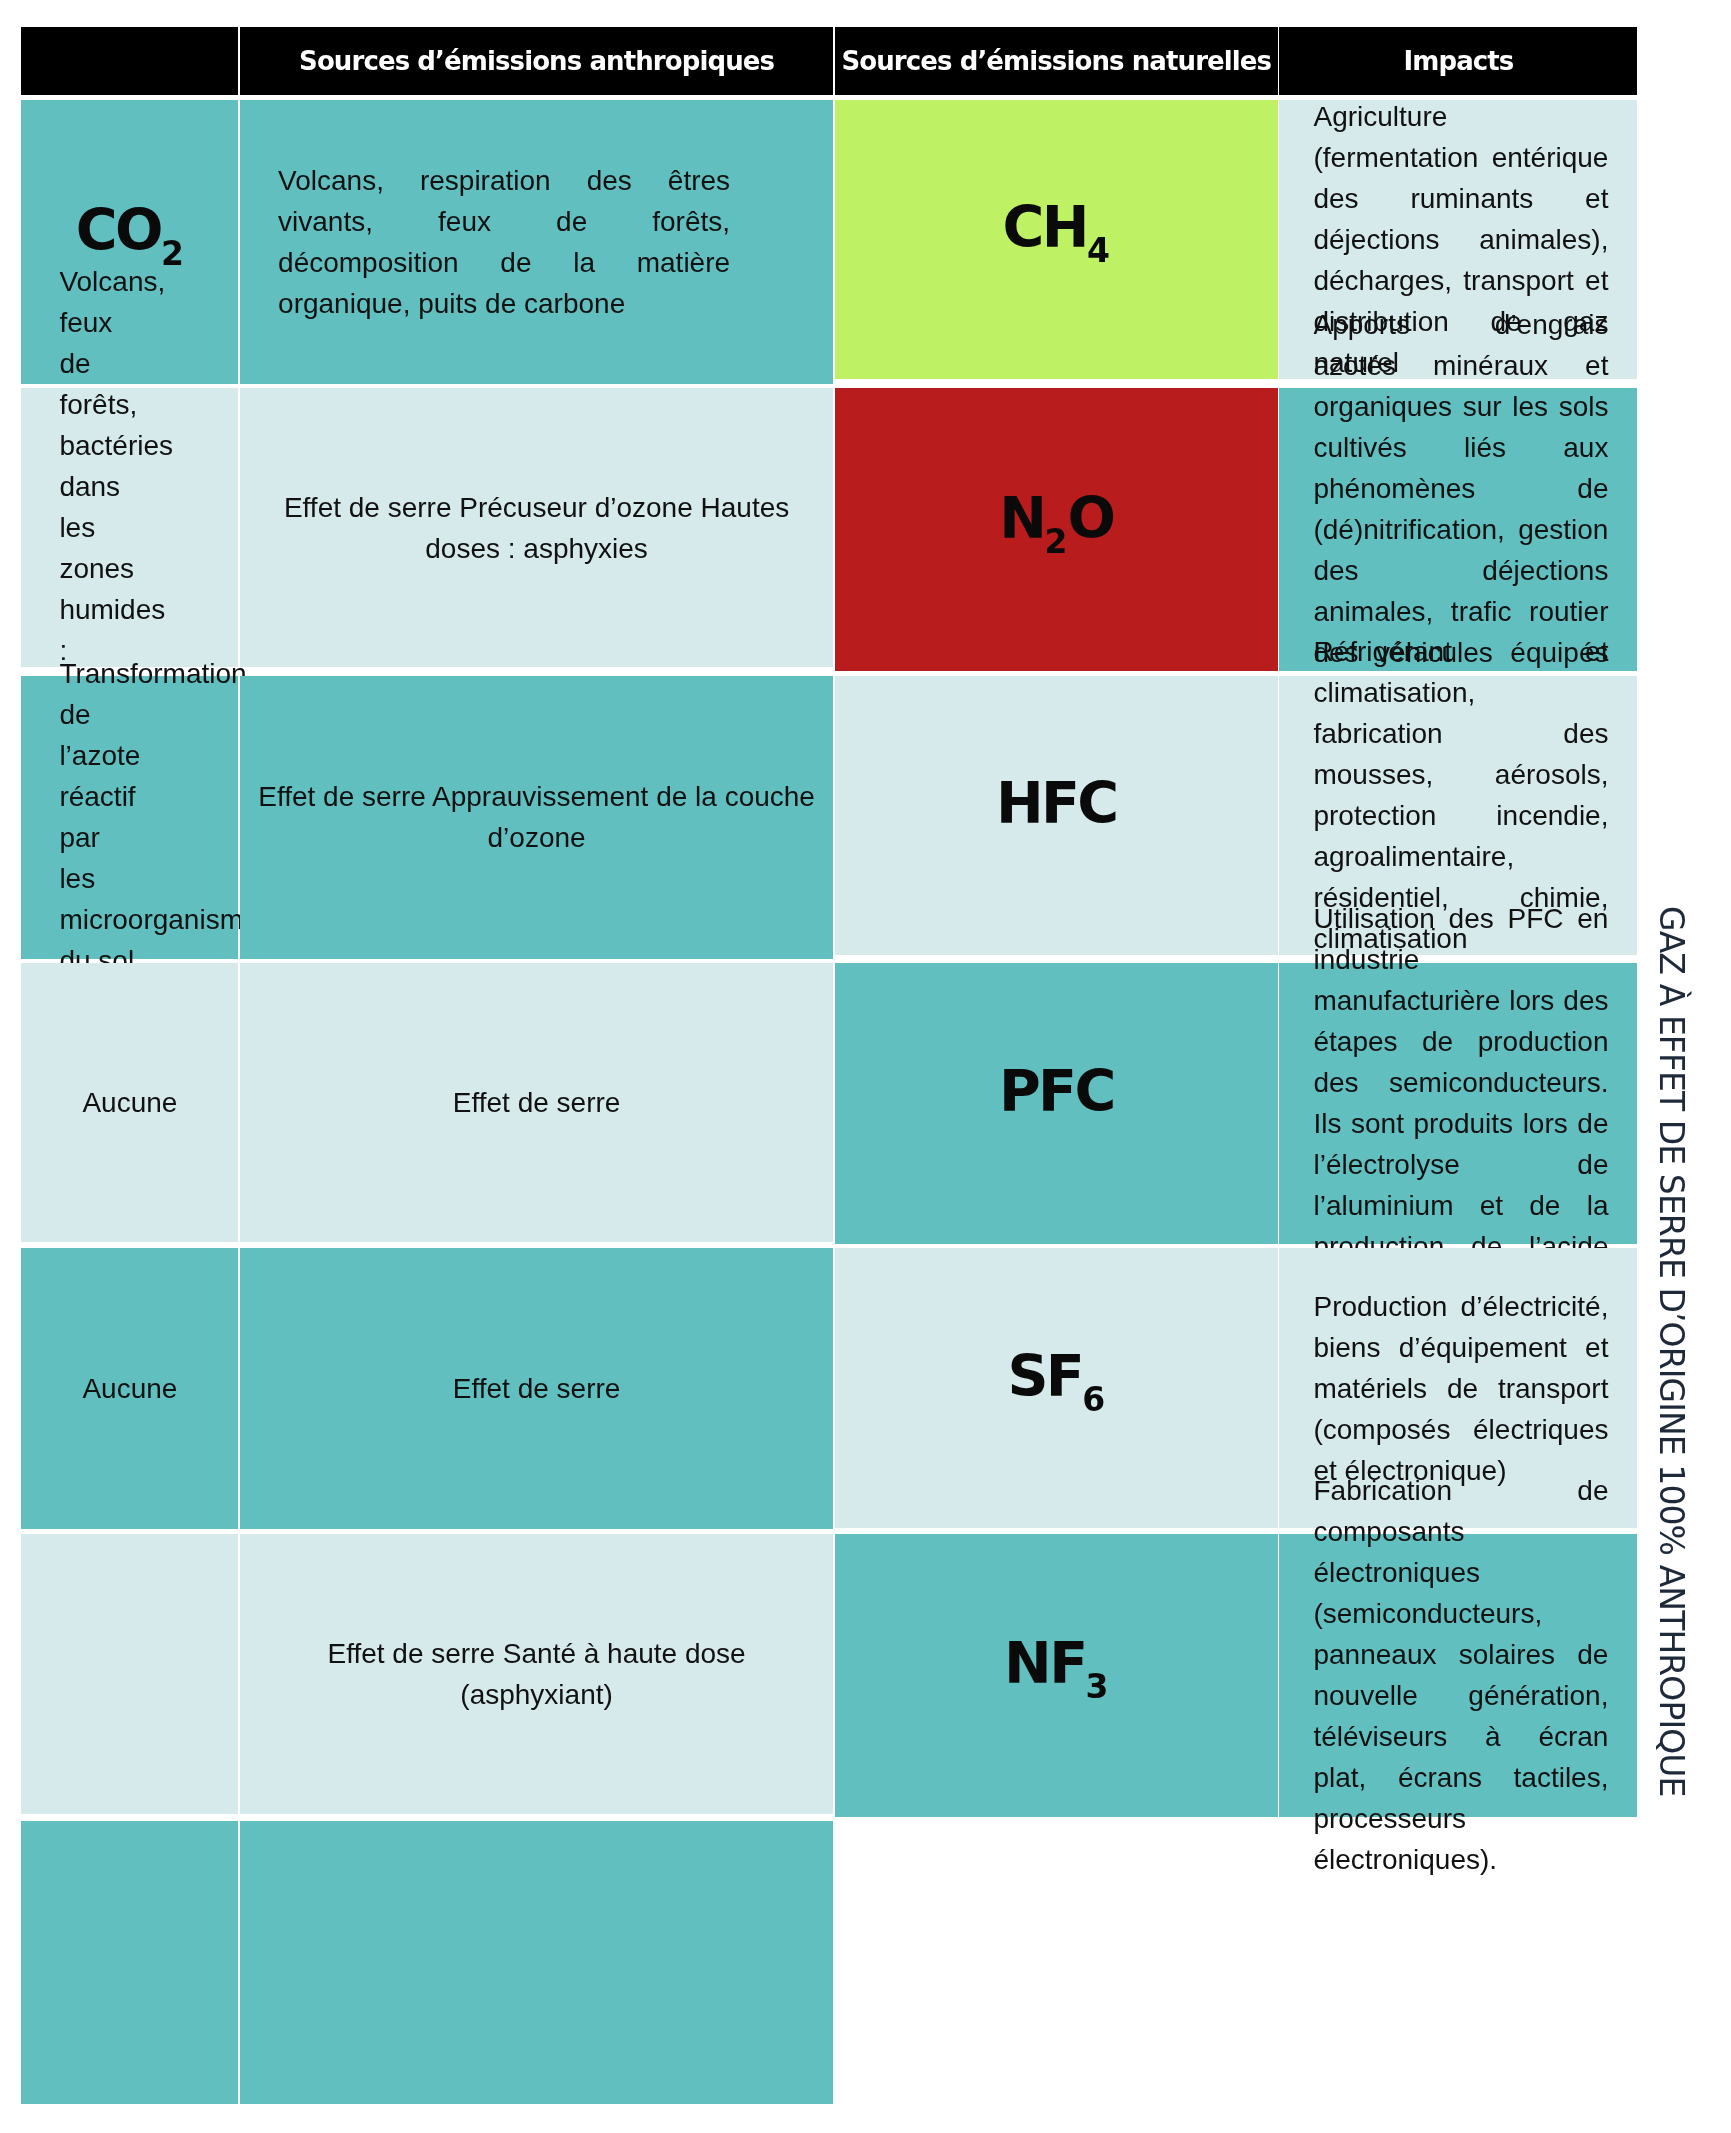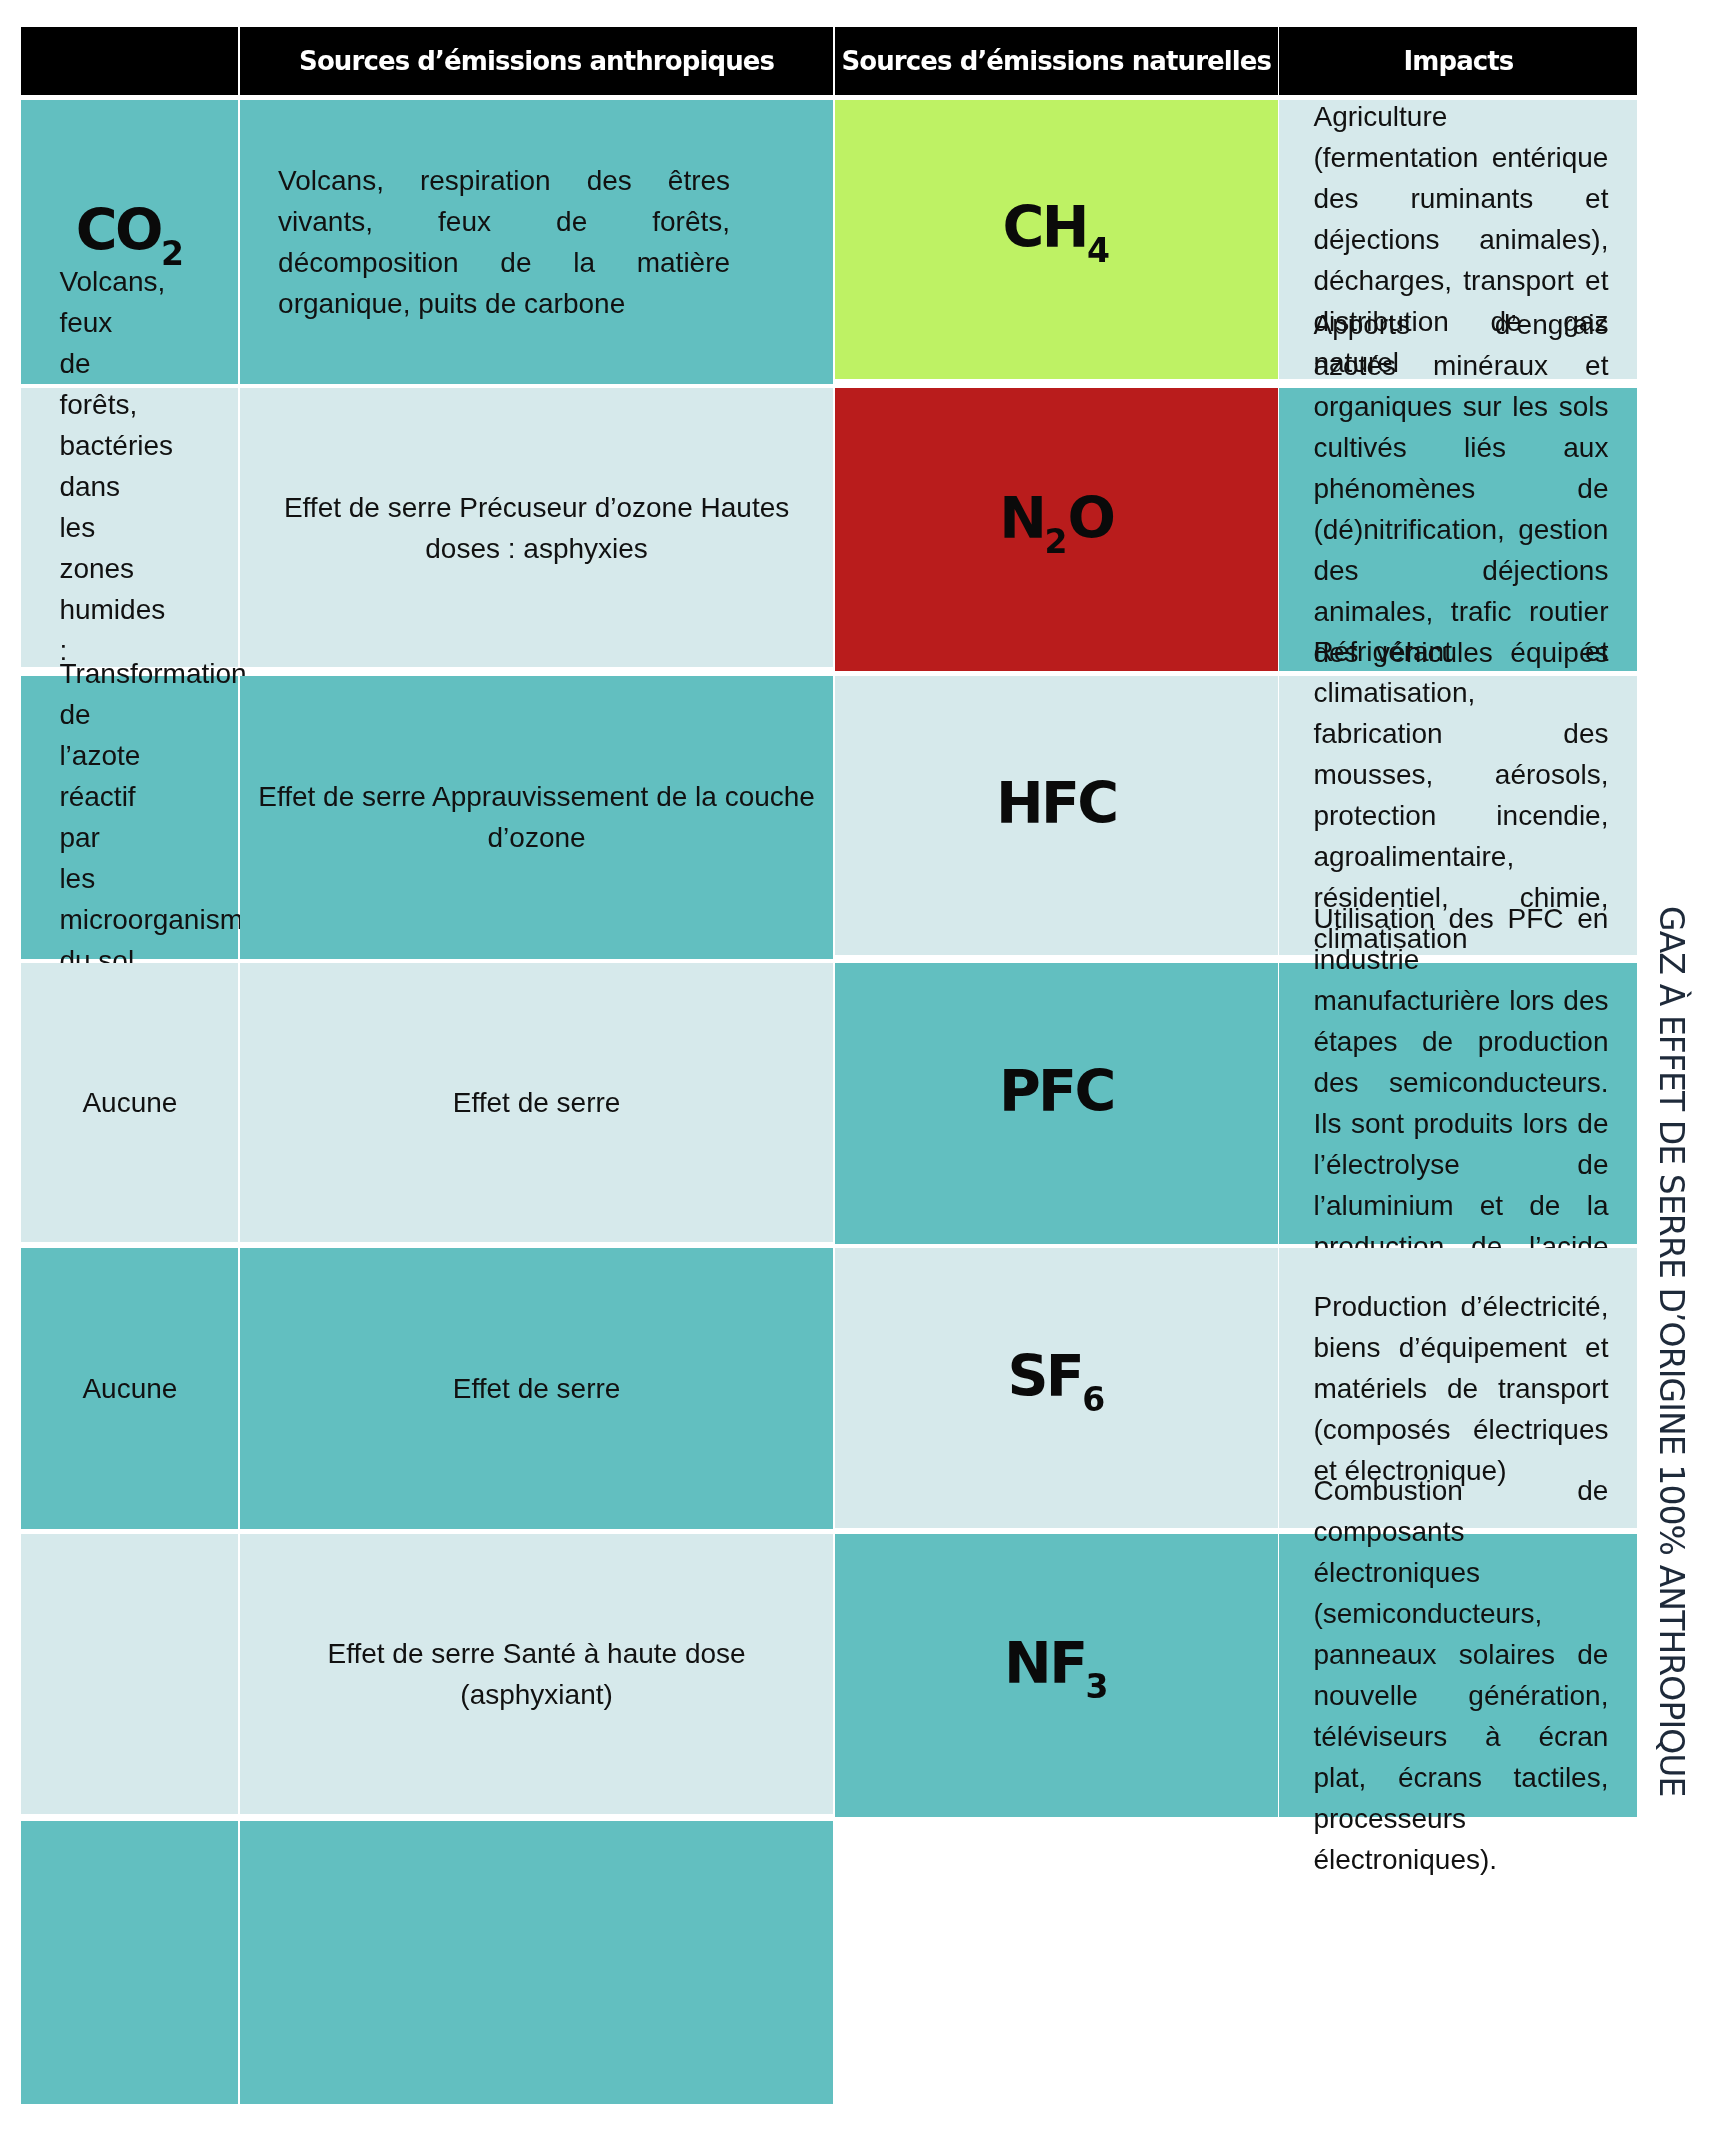--- a/index.html
+++ b/index.html
@@ -119,21 +119,21 @@
       <span></span>
     </div>
   <div class="cell impacts" style="background:#d6e9eb;height:280px;">
       <span>Effet de serre Santé à haute dose (asphyxiant)</span>
     </div>
 
   <div class="cell gas" style="background:#62bfc0;height:283px;">
     <span style="width:auto"><span>NF</span><sub>3</sub><span></span></span>
   </div>
   <div class="cell anthro" style="background:#62bfc0;height:283px;">
-      <span>Combustion de composants électroniques (semiconducteurs, panneaux solaires de nouvelle génération, téléviseurs à écran plat, écrans tactiles, processeurs électroniques).</span>
+      <span>Fabrication de composants électroniques (semiconducteurs, panneaux solaires de nouvelle génération, téléviseurs à écran plat, écrans tactiles, processeurs électroniques).</span>
     </div>
   <div class="cell natural" style="background:#62bfc0;height:283px;">
       <span></span>
     </div>
   <div class="cell impacts" style="background:#62bfc0;height:283px;">
       <span></span>
     </div>
 </div>
 
 <div class="side-label">GAZ À EFFET DE SERRE D’ORIGINE 100% ANTHROPIQUE</div>

